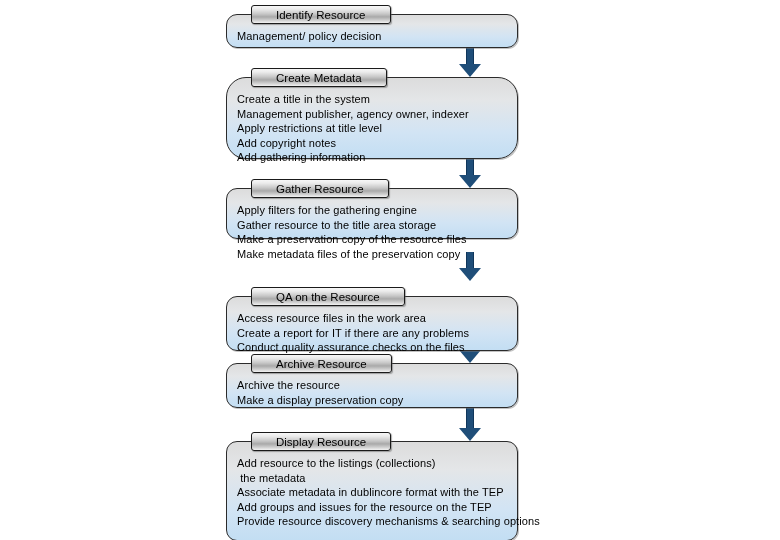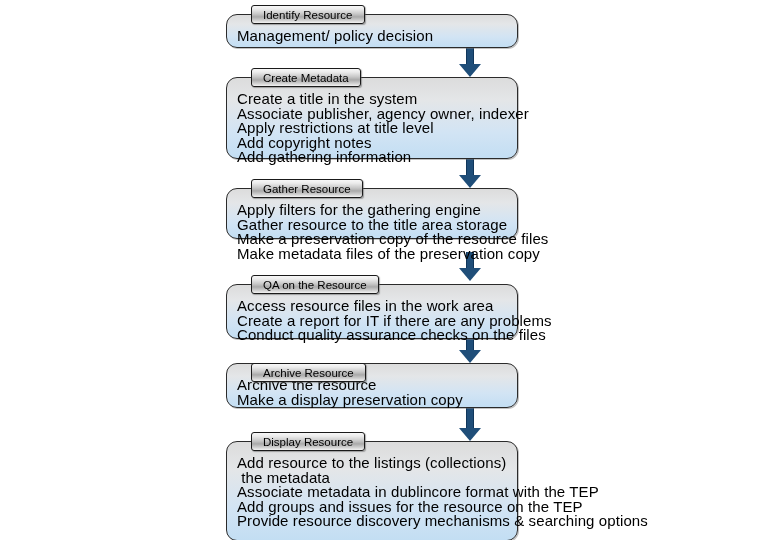--- a/index.html
+++ b/index.html
@@ -58,35 +58,35 @@
     border: 1px solid #2b2b2b;
     border-radius: 11px;
     background: linear-gradient(to bottom, #dcdcdc 0%, #e4e6e8 28%, #d2e4f4 68%, #c3def3 100%);
     box-shadow: 1px 1px 0 rgba(120,120,120,0.45);
   }
 
   .step-body {
     padding: 14px 0 8px 10px;
   }
   .step-line {
-    font-size: 15px;
+    font-size: 11px;
     line-height: 14.5px;
     color: #000000;
     white-space: pre;
     letter-spacing: 0.1px;
   }
 
   
   .step-title {
     position: absolute;
     top: -10px;
     height: 19px;
     line-height: 18px;
     box-sizing: border-box;
-    padding: 0 11px;
+    padding: 0 24px;
     border: 1px solid #1a1a1a;
     border-radius: 3px;
     background: linear-gradient(to bottom,
         #f7f7f7 0%,
         #ececec 18%,
         #c8c8c8 46%,
         #a9a9a9 64%,
         #cfcfcf 84%,
         #f2f2f2 100%);
     font-size: 11.5px;
@@ -119,49 +119,49 @@
     <div class="arrow" style="top: 403px; height: 38px;">
       <div class="shaft" style="height: 25px;"></div>
       <div class="head" style="top: 25px;"></div>
     </div>
     <div class="step" style="top: 14px; height: 34px;">
       <div class="step-title" style="left: 24px;">Identify Resource</div>
       <div class="step-body">
         <div class="step-line">Management/ policy decision</div>
       </div>
     </div>
-    <div class="step" style="top: 77px; height: 82px;">
+    <div class="step" style="top: 77px; height: 82px; border-radius: 20px;">
       <div class="step-title" style="left: 24px;">Create Metadata</div>
       <div class="step-body">
         <div class="step-line">Create a title in the system</div>
-        <div class="step-line">Associate publisher, agency owner, indexer</div>
+        <div class="step-line">Management publisher, agency owner, indexer</div>
         <div class="step-line">Apply restrictions at title level</div>
         <div class="step-line">Add copyright notes</div>
         <div class="step-line">Add gathering information</div>
       </div>
     </div>
     <div class="step" style="top: 188px; height: 51px;">
       <div class="step-title" style="left: 24px;">Gather Resource</div>
       <div class="step-body">
         <div class="step-line">Apply filters for the gathering engine</div>
         <div class="step-line">Gather resource to the title area storage</div>
         <div class="step-line">Make a preservation copy of the resource files</div>
         <div class="step-line">Make metadata files of the preservation copy</div>
       </div>
     </div>
-    <div class="step" style="top: 284px; height: 55px;">
+    <div class="step" style="top: 296px; height: 55px;">
       <div class="step-title" style="left: 24px;">QA on the Resource</div>
       <div class="step-body">
         <div class="step-line">Access resource files in the work area</div>
         <div class="step-line">Create a report for IT if there are any problems</div>
         <div class="step-line">Conduct quality assurance checks on the files</div>
       </div>
     </div>
     <div class="step" style="top: 363px; height: 45px;">
-      <div class="step-title" style="left: 24px; margin-top: 9px;">Archive Resource</div>
+      <div class="step-title" style="left: 24px;">Archive Resource</div>
       <div class="step-body">
         <div class="step-line">Archive the resource</div>
         <div class="step-line">Make a display preservation copy</div>
       </div>
     </div>
     <div class="step" style="top: 441px; height: 100px;">
       <div class="step-title" style="left: 24px;">Display Resource</div>
       <div class="step-body">
         <div class="step-line">Add resource to the listings (collections)</div>
         <div class="step-line"> the metadata</div>

